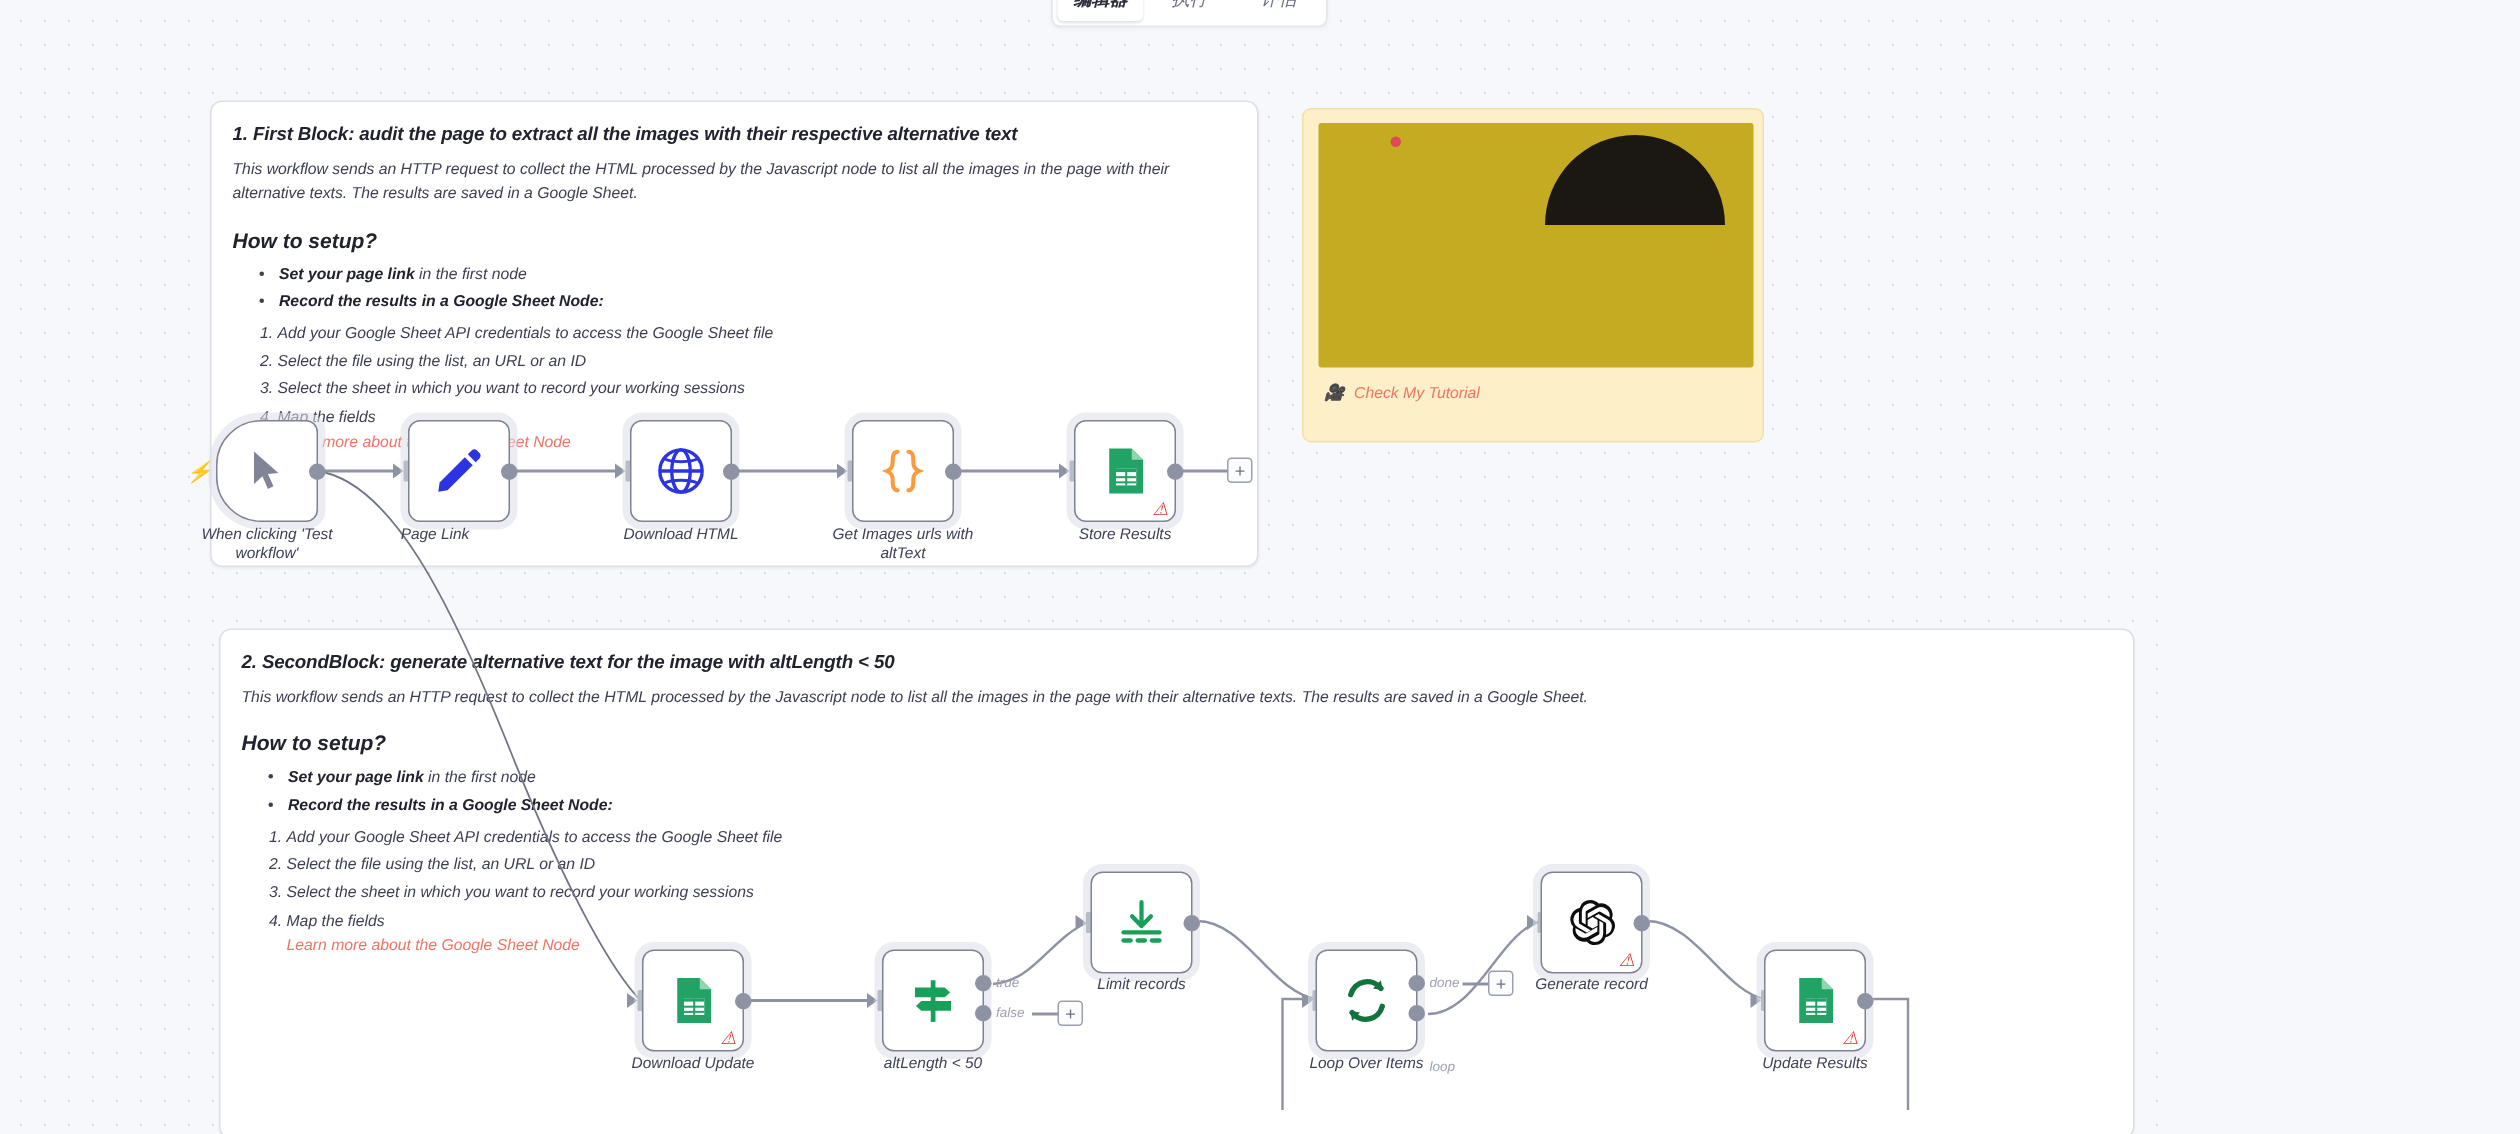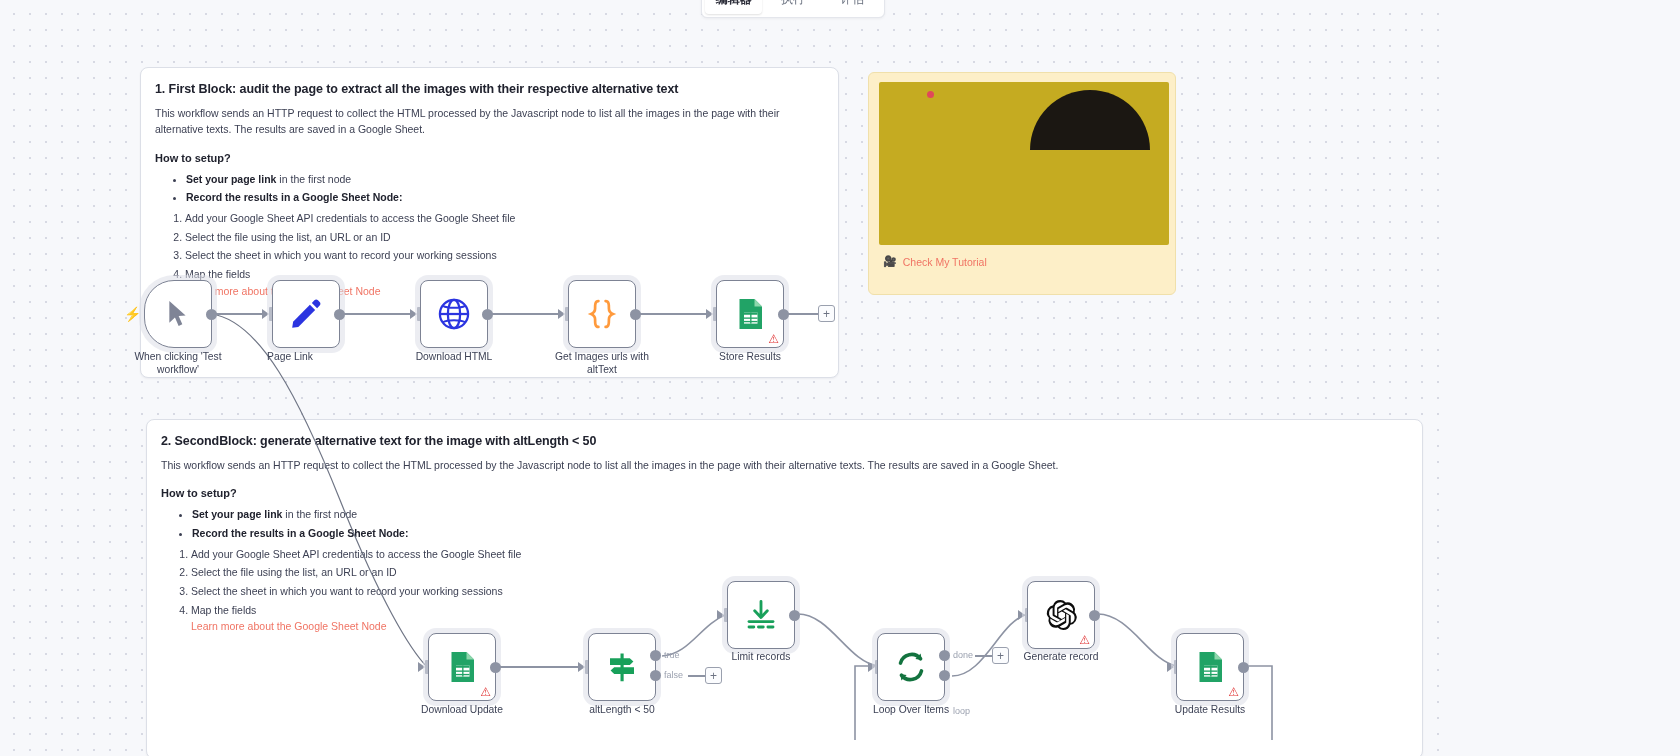--- a/index.html
+++ b/index.html
@@ -10,20 +10,21 @@
     background: #f7f8fb;
   }
   #root {
     position: relative;
     width: 1444px; height: 756px;
     background-color: #f7f8fb;
     background-image: radial-gradient(circle, #d7d9e3 1px, transparent 1px);
     background-size: 16px 16px;
     background-position: 6px 6px;
     overflow: hidden;
+    font-style: italic;
   }
 
   
   .topbar {
     position: absolute;
     left: 701px; top: -22px;
     width: 184px; height: 40px;
     background: #ffffff;
     border: 1px solid #e4e6ec;
     border-radius: 6px;
@@ -78,21 +79,21 @@
   }
   .note-p {
     font-size: 10.5px;
     color: #3b3f52;
     line-height: 1.55;
     margin-bottom: 14px;
     max-width: 680px;
   }
   #sticky-2 .note-p { max-width: 1230px; }
   .note-h2 {
-    font-size: 11px;
+    font-size: 14px;
     font-weight: bold;
     color: #20222e;
     margin: 10px 0 6px 0;
   }
   ul.note-ul { list-style: disc; margin: 0 0 0 31px; }
   ul.note-ul > li {
     font-size: 10.5px;
     color: #3b3f52;
     line-height: 1.78;
   }

